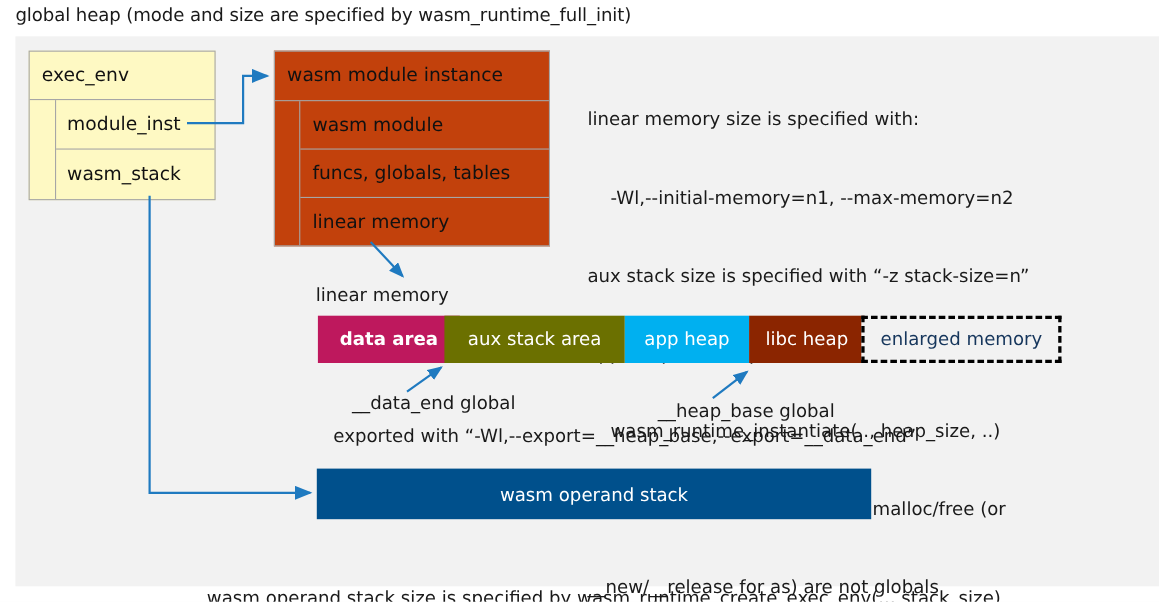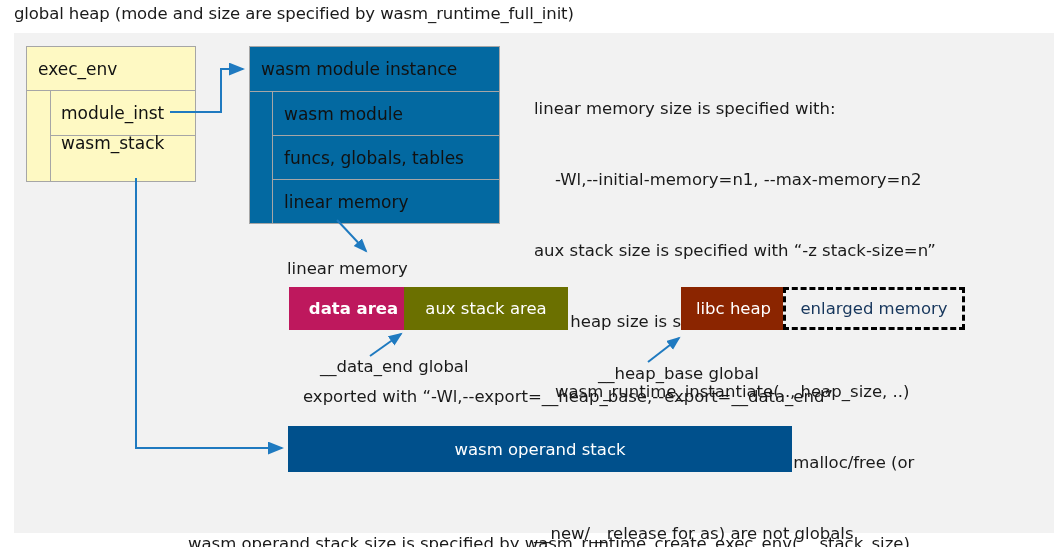--- a/index.html
+++ b/index.html
@@ -79,21 +79,21 @@
     width: 144px;
     height: 45px;
     box-sizing: border-box;
     display: flex;
     align-items: center;
     padding-left: 10px;
     font-size: 17px;
     color: #111;
   }
   #exec-row-module { top: 44px; border-bottom: 1px solid #a6a6a6; }
-  #exec-row-stack  { top: 73px; }
+  #exec-row-stack  { top: 89px; }
 
   
   #wmi-box {
     left: 249px;
     top: 46px;
     width: 251px;
     height: 178px;
     background: #fde9c8;
     border: 1px solid #a6a6a6;
     box-sizing: border-box;
@@ -243,21 +243,21 @@
 
   <div class="abs" id="panel" style="background: rgb(242, 242, 242);"></div>
 
   <div class="abs" id="exec-env-box" style="background: #fef9c3;">
     <div id="exec-env-title">exec_env</div>
     <div id="exec-env-gutter"></div>
     <div class="exec-row" id="exec-row-module">module_inst</div>
     <div class="exec-row" id="exec-row-stack">wasm_stack</div>
   </div>
 
-  <div class="abs" id="wmi-box" style="background: #0369a1;">
+  <div class="abs" id="wmi-box" style="background: #c2410c;">
     <div id="wmi-title">wasm module instance</div>
     <div id="wmi-gutter"></div>
     <div class="wmi-row" id="wmi-row-0">wasm module</div>
     <div class="wmi-row" id="wmi-row-1">funcs, globals, tables</div>
     <div class="wmi-row" id="wmi-row-2">linear memory</div>
   </div>
 
   <div class="abs" id="notes">
     <div>linear memory size is specified with:</div>
     <div>    -Wl,--initial-memory=n1, --max-memory=n2</div>
@@ -266,20 +266,21 @@
     <div>    wasm_runtime_instantiate(.., heap_size, ..)</div>
     <div>app heap is created only when malloc/free (or</div>
     <div>__new/__release for as) are not globals</div>
   </div>
 
   <div class="abs" id="linmem-label">linear memory</div>
 
   <div class="abs" id="membar">
     <div class="seg" id="seg-data" style="left: 0px; width: 129px; background: #be185d; font-weight: bold;">data area</div>
     <div class="seg" id="seg-aux" style="left: 115px; width: 164px; background: rgb(107, 112, 0);">aux stack area</div>
+    <div class="seg" id="seg-appheap" style="left: 279px; width: 113px; background: rgb(0, 176, 240);">app heap</div>
     <div class="seg" id="seg-libcheap" style="left: 392px; width: 105px; background: rgb(139, 37, 0);">libc heap</div>
     <div class="seg" id="seg-enlarged" style="left: 494px; width: 182px;">enlarged memory</div>
   </div>
 
   <div class="abs" id="lbl-data-end">__data_end global</div>
   <div class="abs" id="lbl-heap-base">__heap_base global</div>
   <div class="abs" id="lbl-exported">exported with “-Wl,--export=__heap_base,--export=__data_end”</div>
 
   <div class="abs" id="operand-stack" style="background: rgb(0, 80, 140);">wasm operand stack</div>
 

